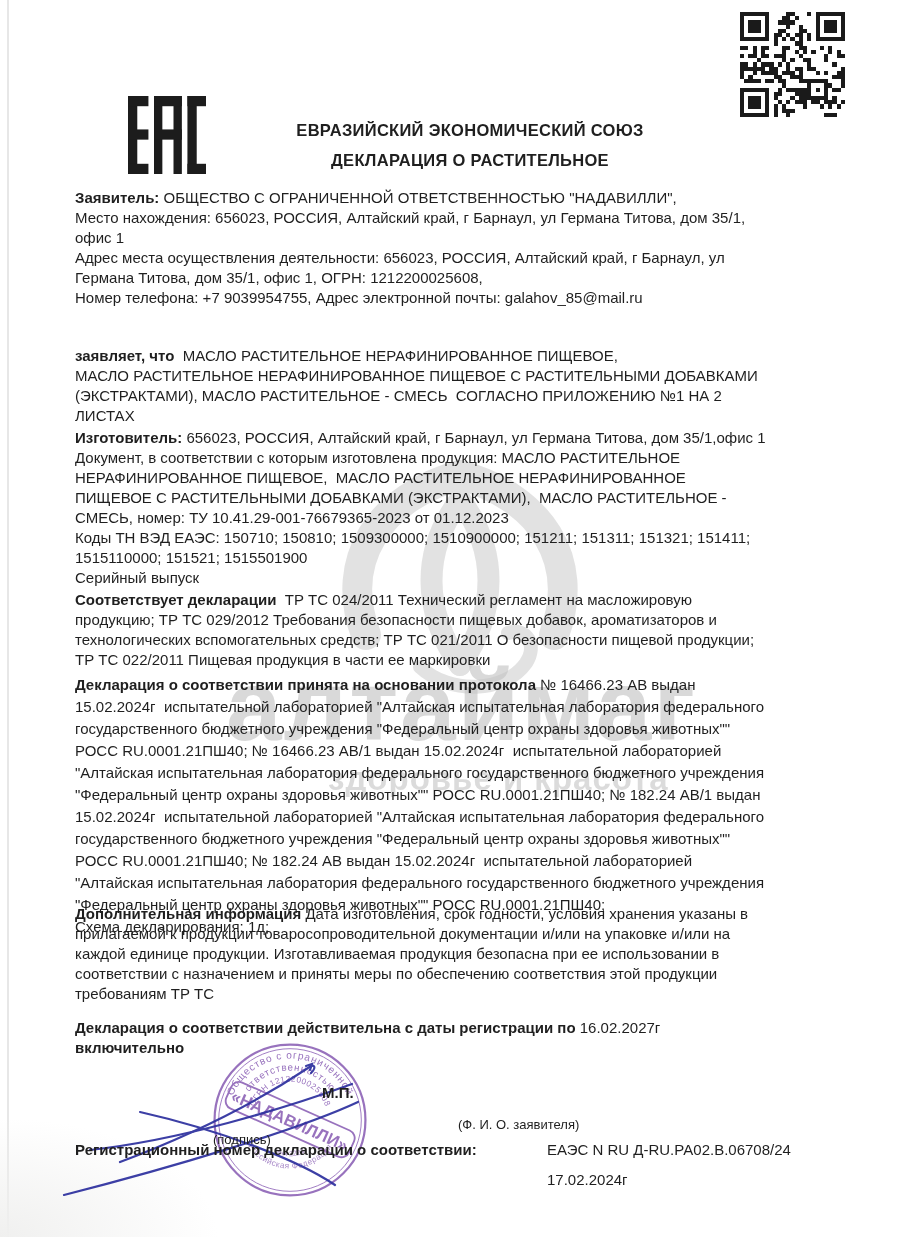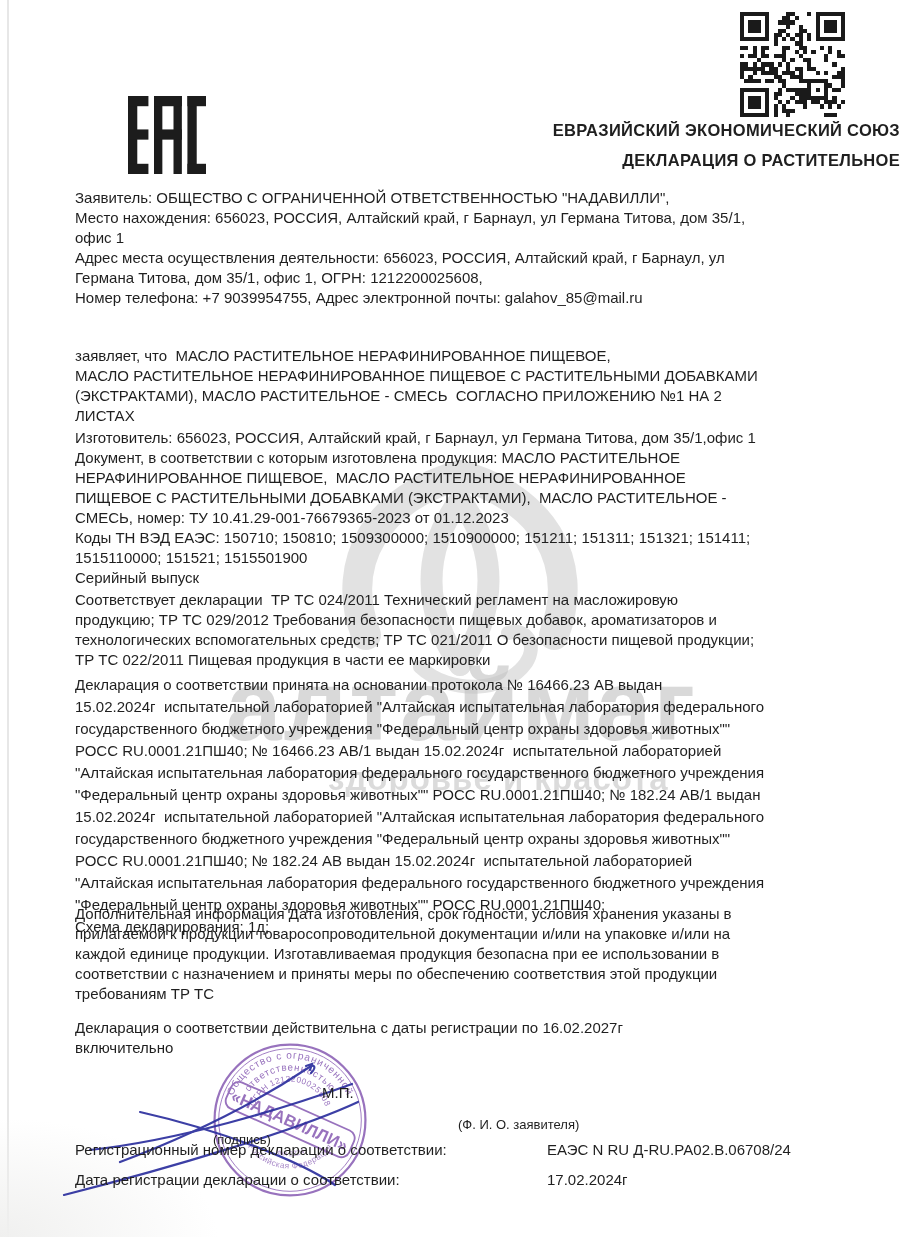--- a/index.html
+++ b/index.html
@@ -1,26 +1,26 @@
 <!DOCTYPE html>
 <html><head>
 <meta charset="utf-8">
 <style>
   html,body{margin:0;padding:0;background:#ffffff;}
   .page{position:relative;width:900px;height:1237px;background:#fff;overflow:hidden;
         font-family:"Liberation Sans",sans-serif;color:#1f1f1f;}
   .edge-left{position:absolute;left:7px;top:0;width:2px;height:1237px;background:#e7e7e7;}
   .corner-wash{position:absolute;left:0;bottom:0;width:220px;height:120px;
         background:radial-gradient(ellipse at bottom left,#f0f0ef 0%,rgba(255,255,255,0) 70%);}
-  .title{position:absolute;left:40px;width:860px;text-align:right;font-weight:bold;
+  .title{position:absolute;left:40px;width:860px;text-align:center;font-weight:bold;
         font-size:16.5px;letter-spacing:.3px;margin:0;}
   .para{position:absolute;left:75px;width:782px;margin:0;font-size:15px;line-height:20px;
         white-space:pre-wrap;}
   .tight{line-height:22px;}
-  .b{font-weight:normal;}
+  .b{font-weight:bold;}
   .small{font-size:13px;}
   .wm-word{position:absolute;left:226px;top:648px;font-size:100px;font-weight:bold;
         color:#c3c3c3;opacity:.62;letter-spacing:2px;z-index:0;}
   .wm-tag{position:absolute;left:318px;top:760px;font-size:33px;font-weight:bold;
         color:#c9c9c9;opacity:.65;letter-spacing:1px;z-index:0;margin-left:10px;}
   .abs{position:absolute;margin:0;}
   svg{display:block;}
 </style>
 </head>
 <body>
@@ -331,15 +331,15 @@
       <path d="M 24 155 C 130 128 258 90 318 62"></path>
       <path d="M 100 72 C 180 90 258 120 295 145"></path>
     </g>
   </svg>
 
   <p class="abs b" style="left:322px;top:1084px;font-size:15px;z-index:5">М.П.</p>
   <p class="abs small" style="left:458px;top:1117px;z-index:5">(Ф. И. О. заявителя)</p>
   <p class="abs small" style="left:213px;top:1132px;z-index:5">(подпись)</p>
 
   <p class="para" style="top:1140px;z-index:5"><span class="b">Регистрационный номер декларации о соответствии:</span><span style="position:absolute;left:472px">ЕАЭС N RU Д-RU.РА02.В.06708/24</span></p>
-  <p class="para" style="top:1170px;z-index:5"><span class="b">Дата регистрации декларации о соответствии:</span><span style="position:absolute;left:472px">17.02.2024г</span></p>
+  <p class="para" style="top:1170px;z-index:5"><span style="position:absolute;left:472px">17.02.2024г</span></p>
 
 </div>
 
 </body></html>

